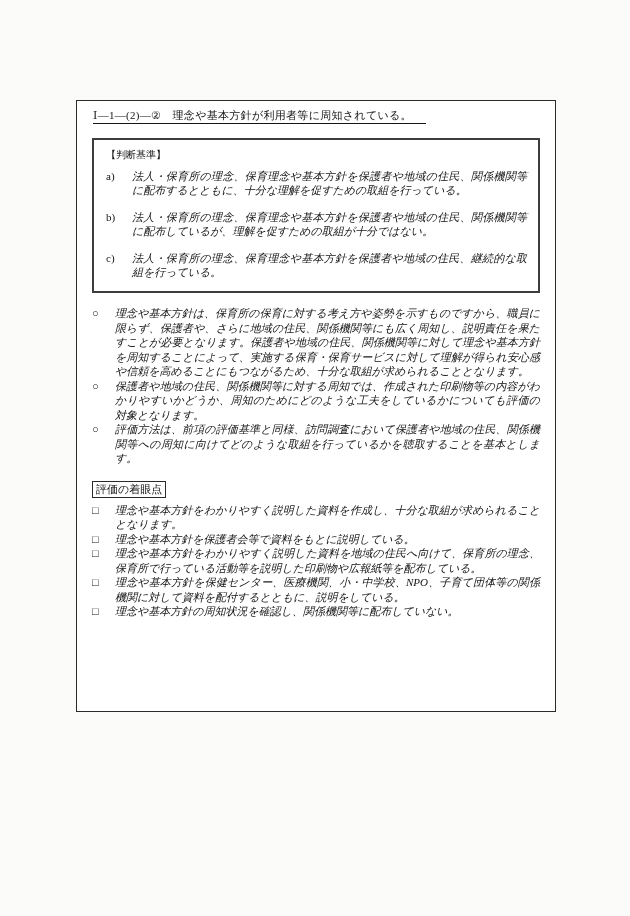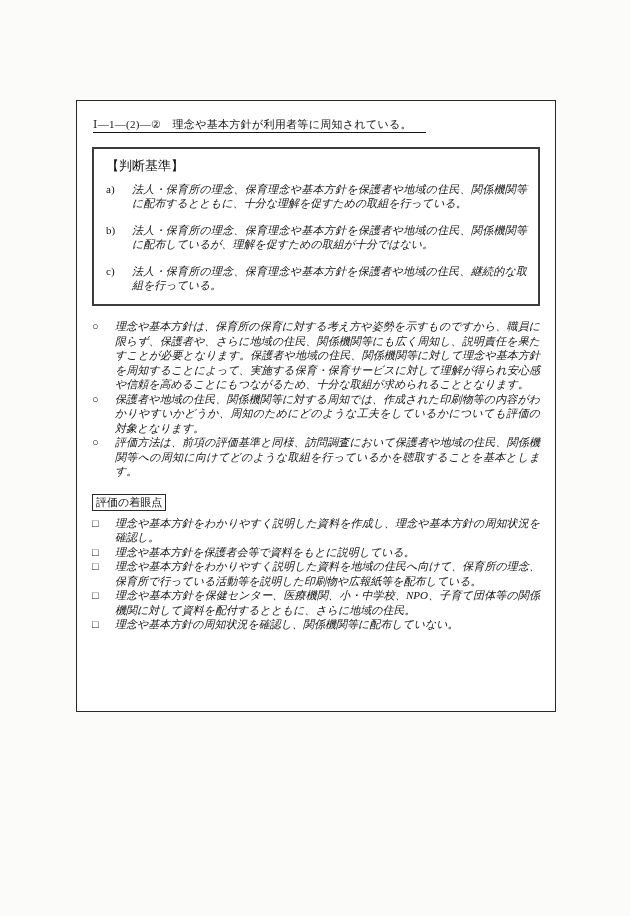--- a/index.html
+++ b/index.html
@@ -16,40 +16,40 @@
   }
   .sheet {
     position: absolute;
     left: 76px;
     top: 100px;
     width: 480px;
     height: 612px;
     border: 1px solid #2a2a2a;
     background: #ffffff;
     box-sizing: border-box;
-    padding: 14px 13px 0 13px;
+    padding: 5px 13px 0 13px;
   }
   .title {
     font-size: 11px;
     margin: 2px 0 15px 3px;
     letter-spacing: 0.3px;
     white-space: nowrap;
   }
   .title-inner {
     border-bottom: 1px solid #141414;
     padding-bottom: 2px;
     padding-right: 14px;
   }
   .criteria-box {
     border: 2px solid #3d3d3d;
     margin: 0 2px 13px 2px;
     padding: 8px 11px 10px 12px;
   }
   .criteria-heading {
-    font-size: 13px;
+    font-size: 10px;
     margin: 0 0 7px 0;
   }
   .crit-item {
     display: flex;
     font-size: 11px;
     line-height: 14.4px;
     margin-bottom: 12px;
   }
   .crit-item.last {
     margin-bottom: 2px;
@@ -137,36 +137,36 @@
 
     </div>
   </div>
 
   <div>
     <div class="section-heading">評価の着眼点</div>
     <div class="list">
 
       <div class="list-item">
         <span class="marker">□</span>
-        <span class="item-text">理念や基本方針をわかりやすく説明した資料を作成し、理念や基本方針の周知状況を確認し。</span>
+        <span class="item-text">理念や基本方針をわかりやすく説明した資料を作成し、十分な取組が求められることとなります。</span>
       </div>
 
       <div class="list-item">
         <span class="marker">□</span>
         <span class="item-text">理念や基本方針を保護者会等で資料をもとに説明している。</span>
       </div>
 
       <div class="list-item">
         <span class="marker">□</span>
         <span class="item-text">理念や基本方針をわかりやすく説明した資料を地域の住民へ向けて、保育所の理念、保育所で行っている活動等を説明した印刷物や広報紙等を配布している。</span>
       </div>
 
       <div class="list-item">
         <span class="marker">□</span>
-        <span class="item-text">理念や基本方針を保健センター、医療機関、小・中学校、NPO、子育て団体等の関係機関に対して資料を配付するとともに、さらに地域の住民。</span>
+        <span class="item-text">理念や基本方針を保健センター、医療機関、小・中学校、NPO、子育て団体等の関係機関に対して資料を配付するとともに、説明をしている。</span>
       </div>
 
       <div class="list-item">
         <span class="marker">□</span>
         <span class="item-text">理念や基本方針の周知状況を確認し、関係機関等に配布していない。</span>
       </div>
 
     </div>
   </div>
 

